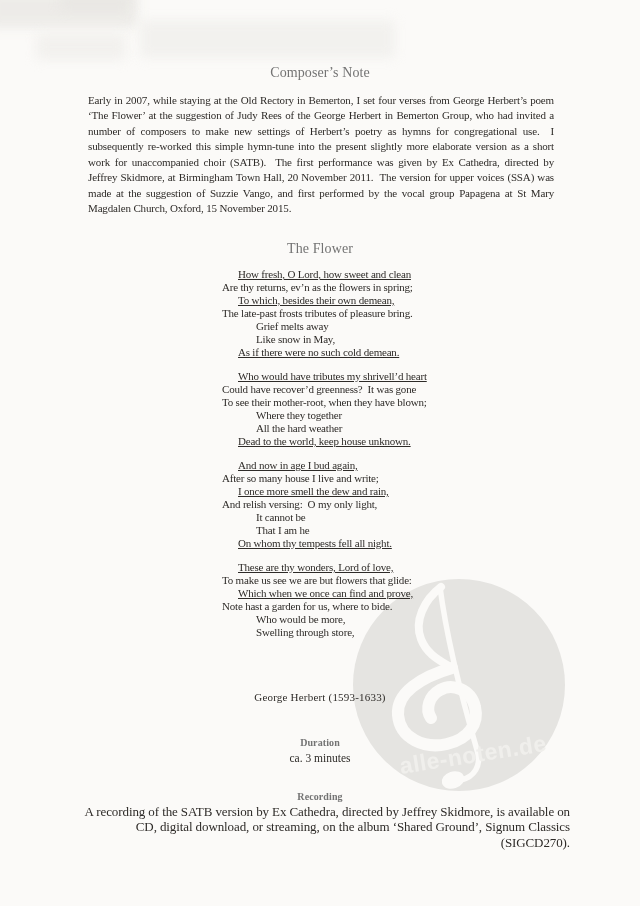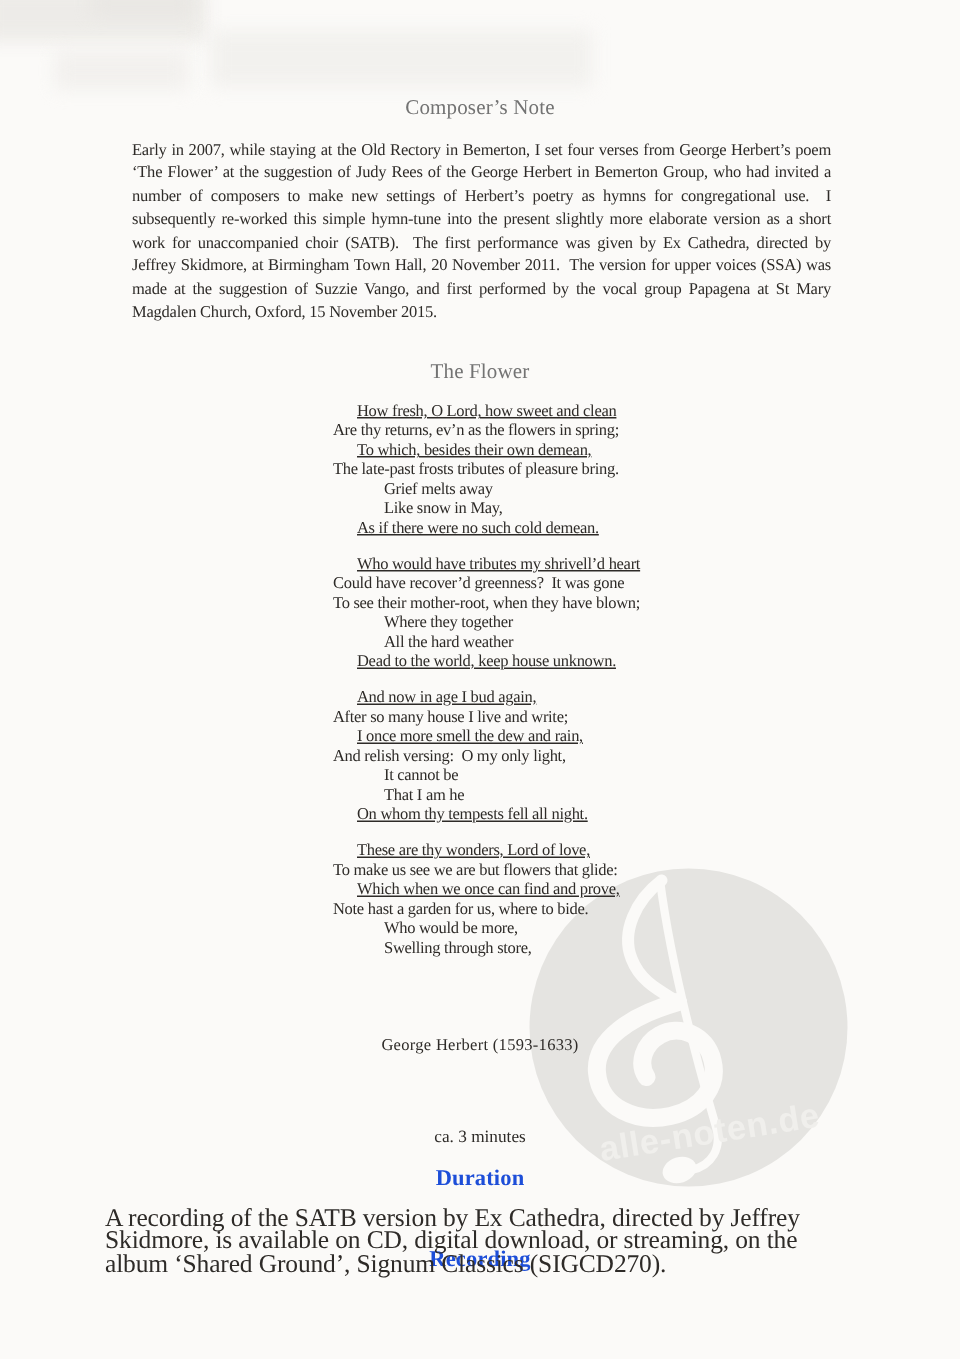--- a/index.html
+++ b/index.html
@@ -17,40 +17,40 @@
   
   .smudge{position:absolute;z-index:0;pointer-events:none;filter:blur(6px);}
   .sm1{left:-12px;top:-10px;width:150px;height:38px;background:#e9e7e3;opacity:.75;}
   .sm2{left:140px;top:20px;width:255px;height:38px;background:#f0efec;opacity:.8;}
   .sm3{left:36px;top:34px;width:90px;height:26px;background:#efedea;opacity:.7;}
   .sm4{left:60px;top:-6px;width:70px;height:16px;background:#e7e5e1;opacity:.7;}
   
   .txt{position:absolute;z-index:1;}
   .center{left:0;width:640px;text-align:center;}
   .h-main{font-weight:normal;font-size:14px;line-height:17px;color:#737373;letter-spacing:.1px;}
-  .h-sub{font-weight:bold;font-size:15px;line-height:16px;color:#1d4ed8;letter-spacing:.1px;margin-top:43px;}
+  .h-sub{font-weight:bold;font-size:10px;line-height:16px;color:#737373;letter-spacing:.1px;}
   #composer-heading{top:64px;}
   #composer-para{
     top:93px;left:88px;width:466px;
     font-size:11px;line-height:15.45px;
     text-align:justify;letter-spacing:-0.15px;
   }
   #flower-heading{top:240px;}
   #poem{top:268px;left:222px;font-size:11px;line-height:13px;letter-spacing:-0.2px;}
   .stanza{margin-bottom:11px;}
   .in0{margin-left:0;}
   .in1{margin-left:16px;text-decoration:underline;}
   .in2{margin-left:34px;}
   #poem-attribution{top:677px;font-size:11px;line-height:16px;letter-spacing:.2px;margin-top:12px;}
   #duration-heading{top:735px;}
   #duration-value{top:751px;font-size:11.5px;line-height:14px;}
   #recording-heading{top:789px;}
   #recording-para{
-    top:804px;left:70px;width:500px;text-align:left;
-    font-size:17px;line-height:15.3px;letter-spacing:-0.1px;
+    top:804px;left:70px;width:500px;text-align:right;
+    font-size:13px;line-height:15.3px;letter-spacing:-0.1px;
   }
 </style>
 </head>
 <body>
 
 <div class="page">
 
   <div class="smudge sm1"></div>
   <div class="smudge sm2"></div>
   <div class="smudge sm3"></div>

